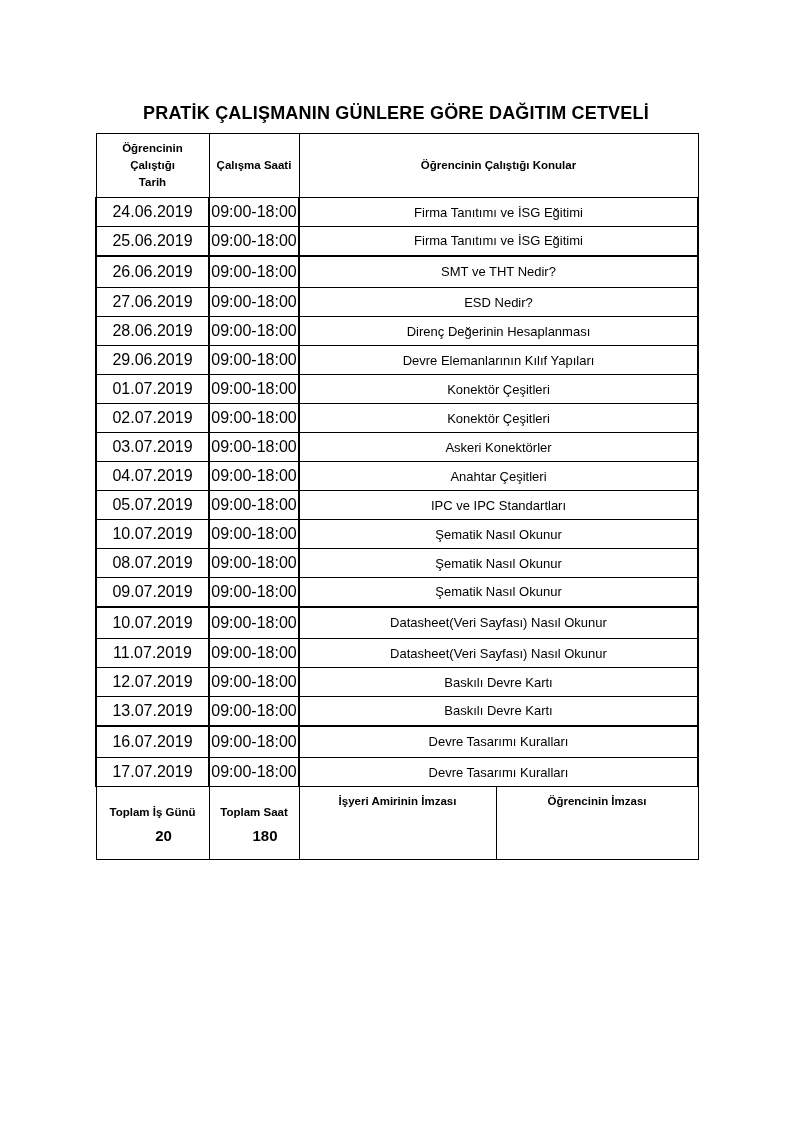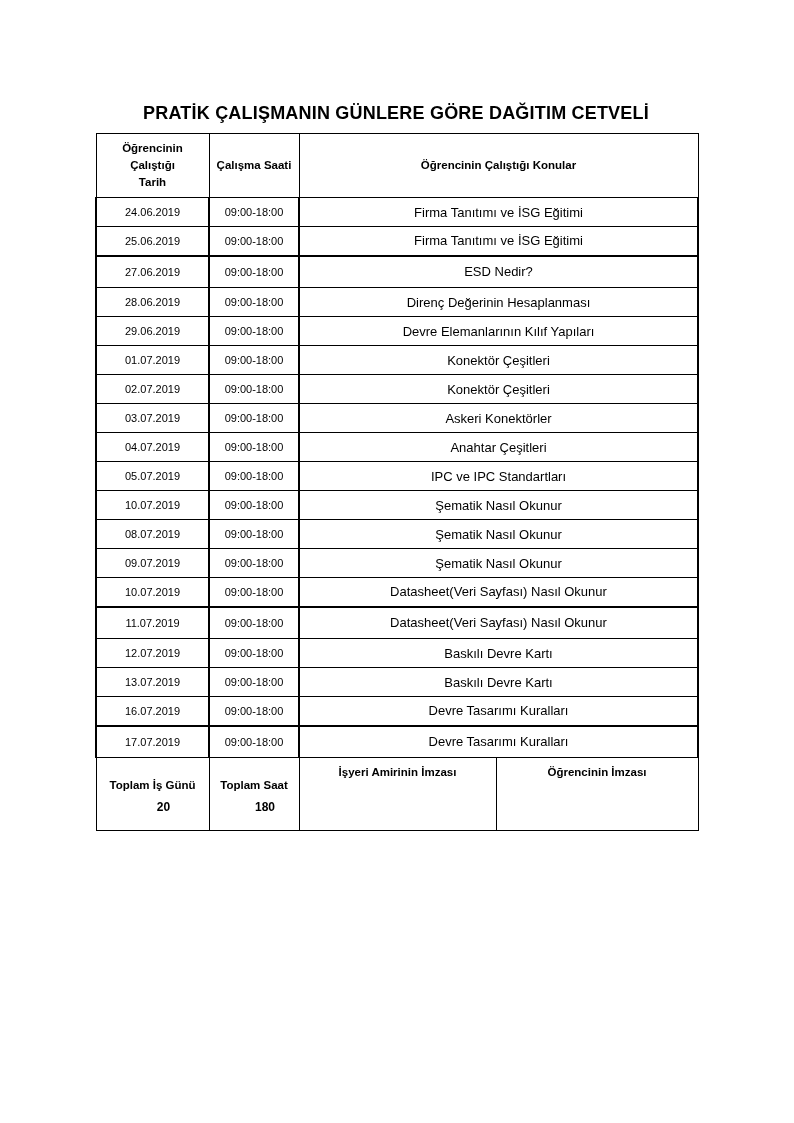--- a/index.html
+++ b/index.html
@@ -43,21 +43,21 @@
     height: 64px;
     font-size: 11.5px;
     font-weight: bold;
     border-width: 2px;
     line-height: 1.45;
   }
   thead th.col-date { padding: 0 24px; }
   
   tbody td { height: 29px; }
   tbody td.cell-date, tbody td.cell-hours {
-    font-size: 11px;
+    font-size: 16px;
     border-left-width: 2px; border-right-width: 2px;
   }
   tbody td.cell-topic {
     font-size: 13px;
     border-right-width: 2px;
   }
   tbody tr:nth-child(3) td,
   tbody tr:nth-child(15) td,
   tbody tr:nth-child(19) td { border-top-width: 2px; height: 32px; }
   
@@ -67,21 +67,21 @@
     vertical-align: top;
     font-weight: bold;
   }
   tfoot .foot-label {
     margin-top: 4px;
     font-size: 11.5px;
     text-align: center;
   }
   tfoot .foot-value {
     margin-top: 9px;
-    font-size: 12px;
+    font-size: 15px;
     text-align: center;
     padding-left: 22px;
   }
   .sig-space { height: 48px; }
 </style>
 </head>
 <body>
 
 <div class="page">
 
@@ -106,20 +106,25 @@
       <td class="cell-date">24.06.2019</td>
       <td class="cell-hours">09:00-18:00</td>
       <td class="cell-topic" colspan="2">Firma Tanıtımı ve İSG Eğitimi</td>
     </tr>
         <tr>
       <td class="cell-date">25.06.2019</td>
       <td class="cell-hours">09:00-18:00</td>
       <td class="cell-topic" colspan="2">Firma Tanıtımı ve İSG Eğitimi</td>
     </tr>
         <tr>
+      <td class="cell-date">26.06.2019</td>
+      <td class="cell-hours">09:00-18:00</td>
+      <td class="cell-topic" colspan="2">SMT ve THT Nedir?</td>
+    </tr>
+        <tr>
       <td class="cell-date">27.06.2019</td>
       <td class="cell-hours">09:00-18:00</td>
       <td class="cell-topic" colspan="2">ESD Nedir?</td>
     </tr>
         <tr>
       <td class="cell-date">28.06.2019</td>
       <td class="cell-hours">09:00-18:00</td>
       <td class="cell-topic" colspan="2">Direnç Değerinin Hesaplanması</td>
     </tr>
         <tr>

